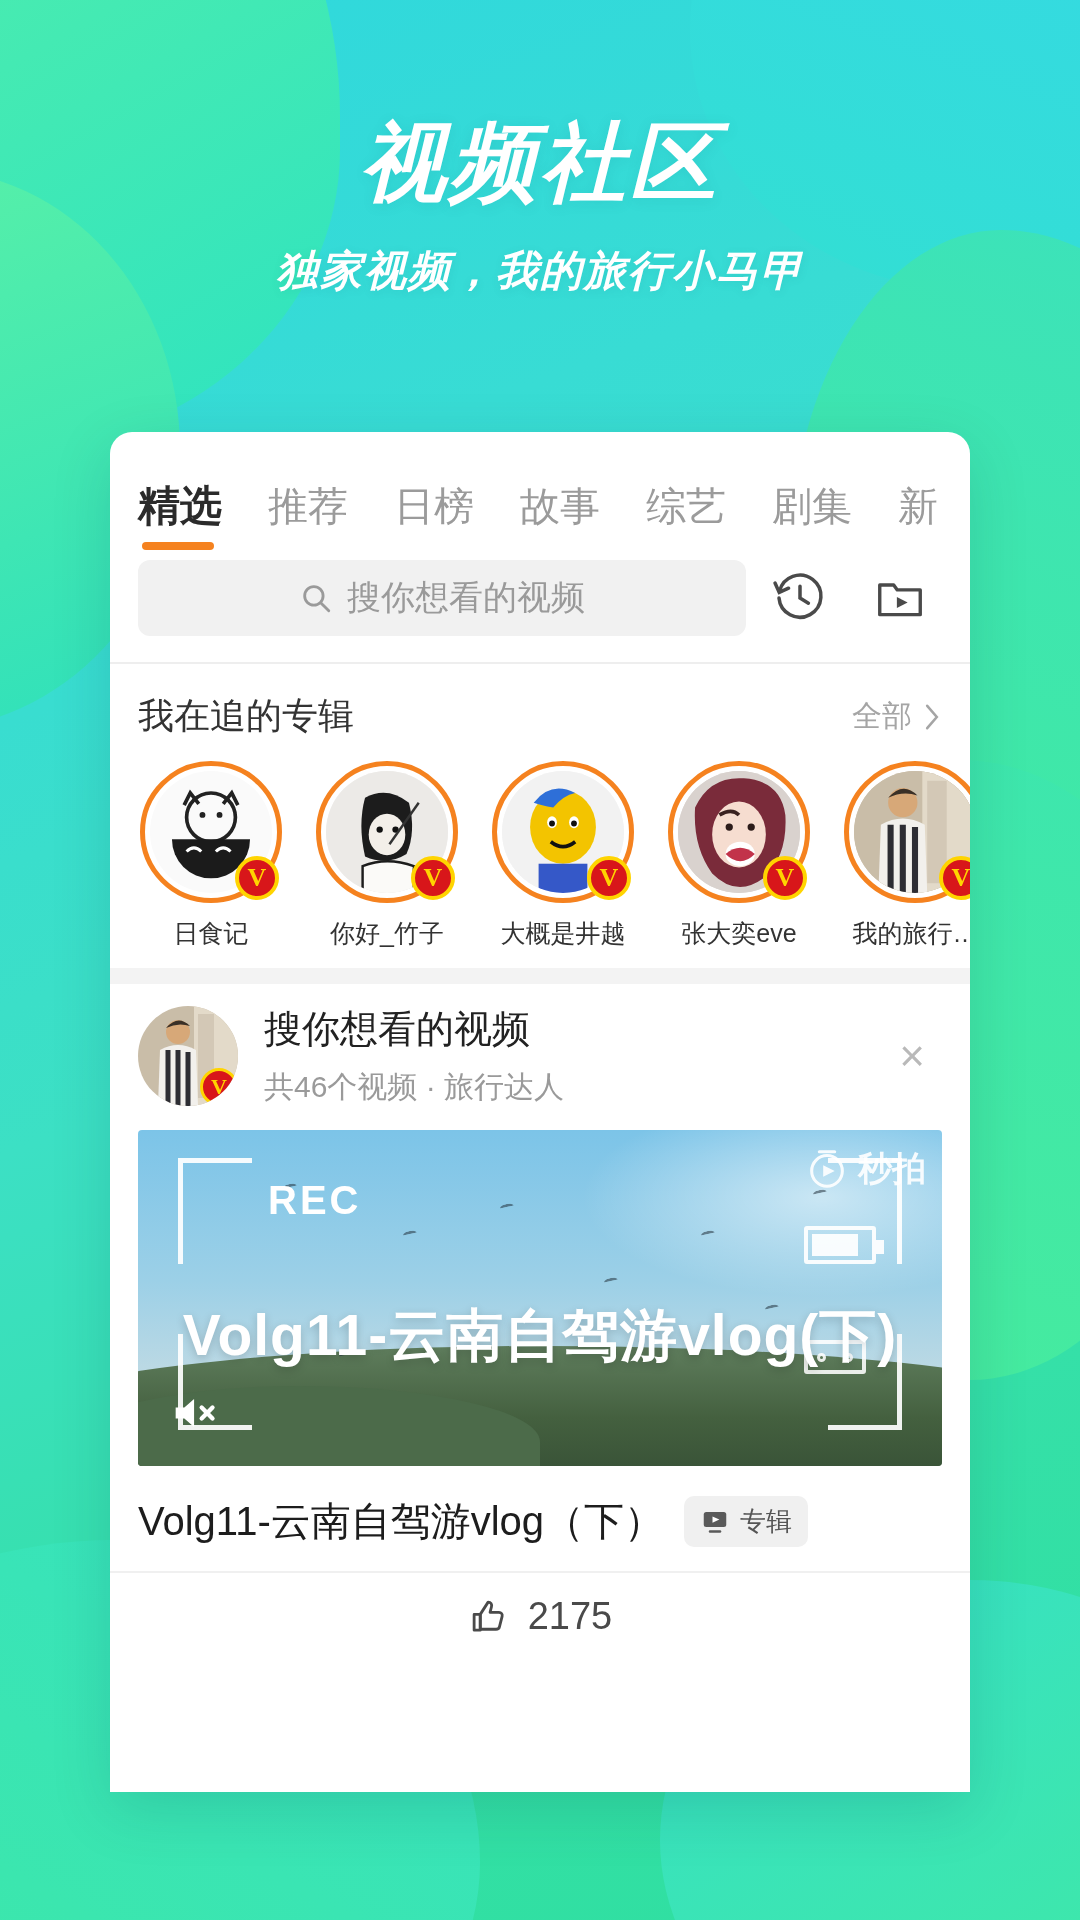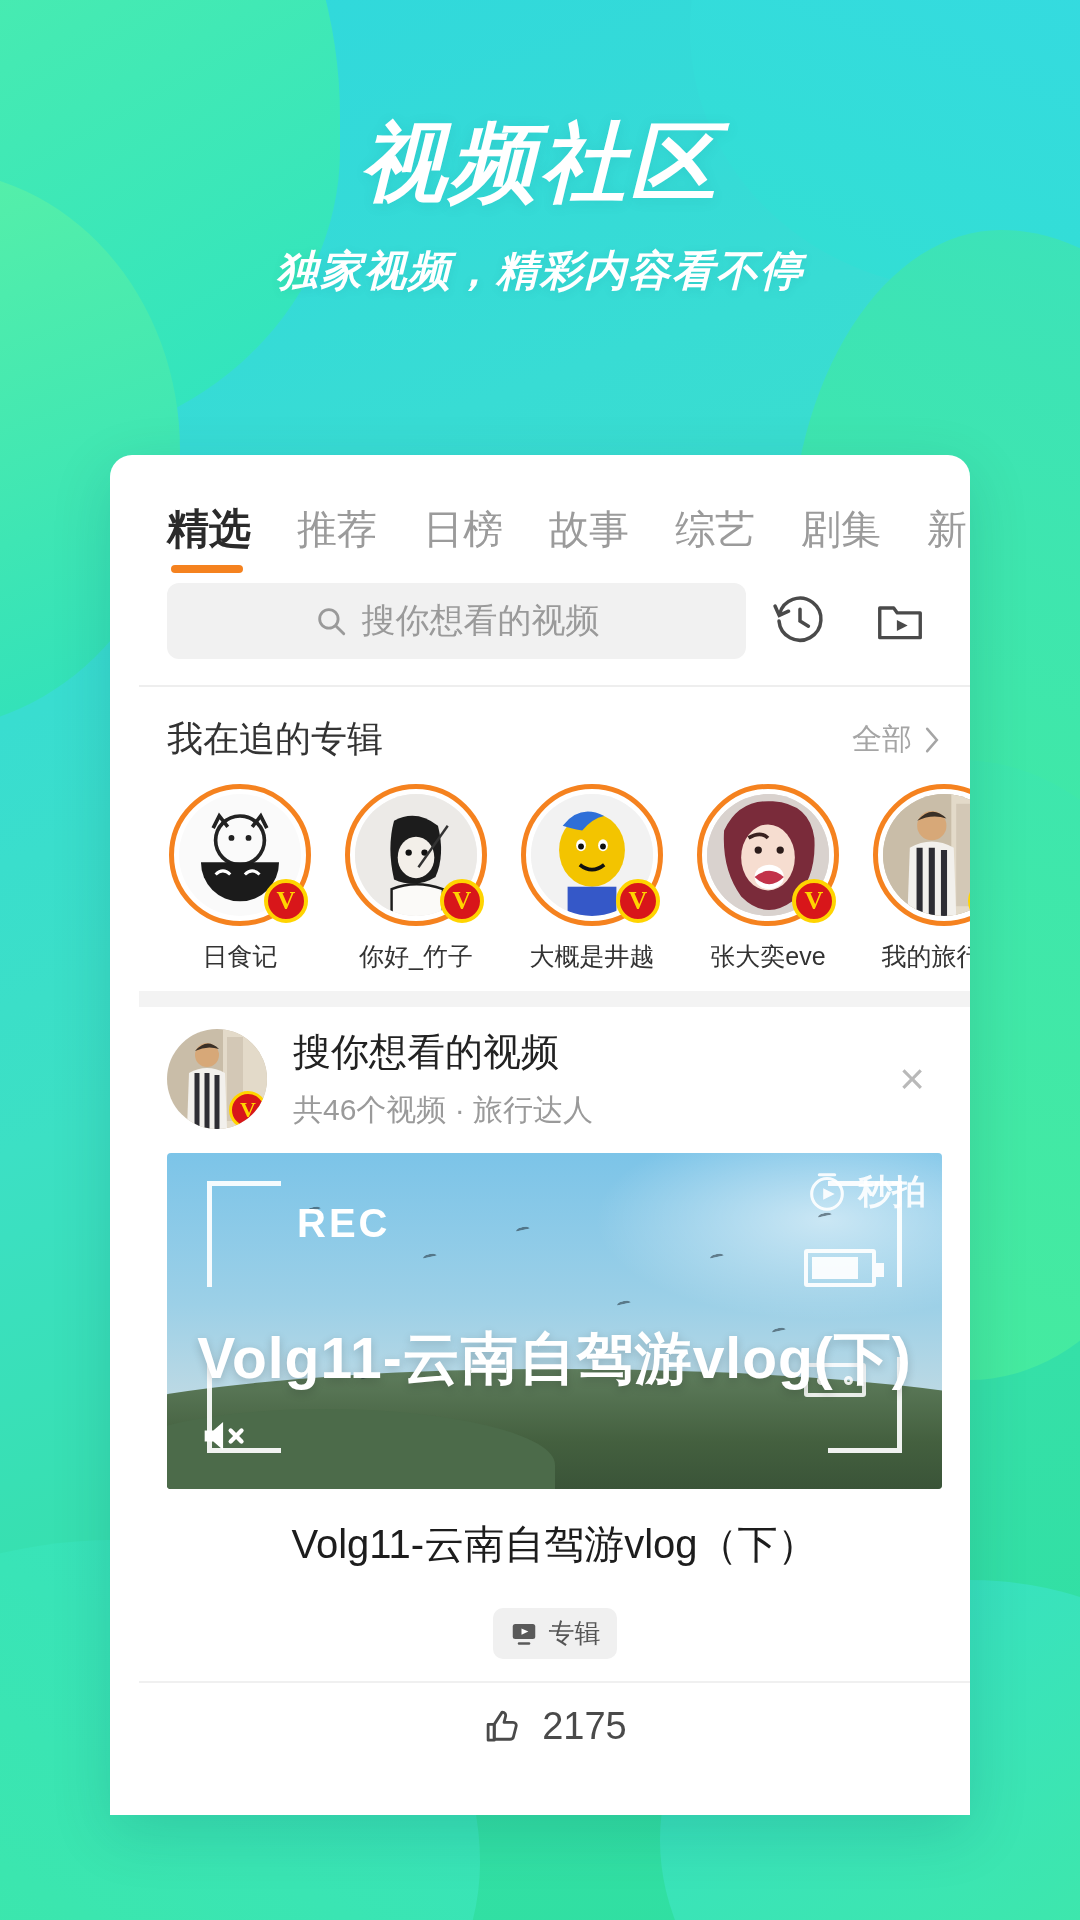--- a/index.html
+++ b/index.html
@@ -62,27 +62,26 @@
     font-family: "Liberation Sans", "DejaVu Sans", sans-serif;
   }
   .hero-sub {
     margin-top: 34px; font-size: 42px; font-weight: bold; color: #ffffff;
     font-style: italic; letter-spacing: 2px;
     text-shadow: 0 2px 10px rgba(0,90,110,0.10);
   }
 
   
   #card {
-    position: absolute; left: 110px; top: 455px; width: 860px; height: 1360px;
+    position: absolute; left: 110px; top: 432px; width: 860px; height: 1360px;
     background: #ffffff;
     border-radius: 22px 22px 0 0;
     box-shadow: 0 18px 60px rgba(0, 70, 80, 0.16);
     overflow: hidden;
     z-index: 4;
-    padding-left: 29px;
   }
 
   
   .tabs {
     display: flex; align-items: flex-end; gap: 0;
     padding: 34px 0 0 28px; height: 118px;
     white-space: nowrap; overflow: hidden;
     position: relative;
   }
   .tab {
@@ -180,21 +179,21 @@
     color: #fff; font-size: 57px; font-weight: bold; letter-spacing: 1px;
     text-shadow: 0 3px 10px rgba(0,0,0,0.18); }
   .watermark { position: absolute; right: 16px; top: 16px; display:flex; align-items:center; gap:8px;
     color: rgba(255,255,255,.9); font-size: 34px; font-weight: bold; }
   .mute { position: absolute; left: 28px; bottom: 26px; width: 54px; height: 54px;
     display:flex; align-items:center; justify-content:center; }
   .bird { position: absolute; width: 14px; height: 6px; background: transparent;
     border-top: 3px solid rgba(35,50,60,.55); border-radius: 50%; transform: rotate(-12deg); }
 
   
-  .vid-row { display: flex; align-items: center; padding: 28px 28px 22px 28px; gap: 36px; flex-direction: column; }
+  .vid-row { display: flex; align-items: center; padding: 28px 28px 22px 28px; gap: 20px; }
   .vid-name { font-size: 40px; color: #1d1d1d; }
   .album-badge { display:flex; align-items:center; gap: 10px; background:#f0f0f0;
     border-radius: 10px; padding: 8px 16px; font-size: 26px; color: #555; }
 
   
   .stats { display: flex; align-items: center; padding: 22px 0 0 0; border-top: 2px solid #f0f0f0; }
   .stat { flex: 1; display: flex; align-items: center; justify-content: center; gap: 18px;
     font-size: 38px; color: #4a4a4a; }
   svg { display: block; }
 </style>
@@ -206,21 +205,21 @@
   <div class="blob blob-tl"></div>
   <div class="blob blob-tl2"></div>
   <div class="blob blob-tr"></div>
   <div class="blob blob-r"></div>
   <div class="blob blob-mr"></div>
   <div class="blob blob-bl"></div>
   <div class="blob blob-br"></div>
 
   <div class="hero">
     <div class="hero-title">视频社区</div>
-    <div class="hero-sub">独家视频，精彩内容看不停</div>
+    <div class="hero-sub">独家视频，我的旅行小马甲</div>
   </div>
 
   <div id="card">
 
     <div class="tabs">
       <div class="tab active">
         <span>精选</span>
         <span class="tab-underline"></span>
       </div>
       <div class="tab"><span>推荐</span></div>

